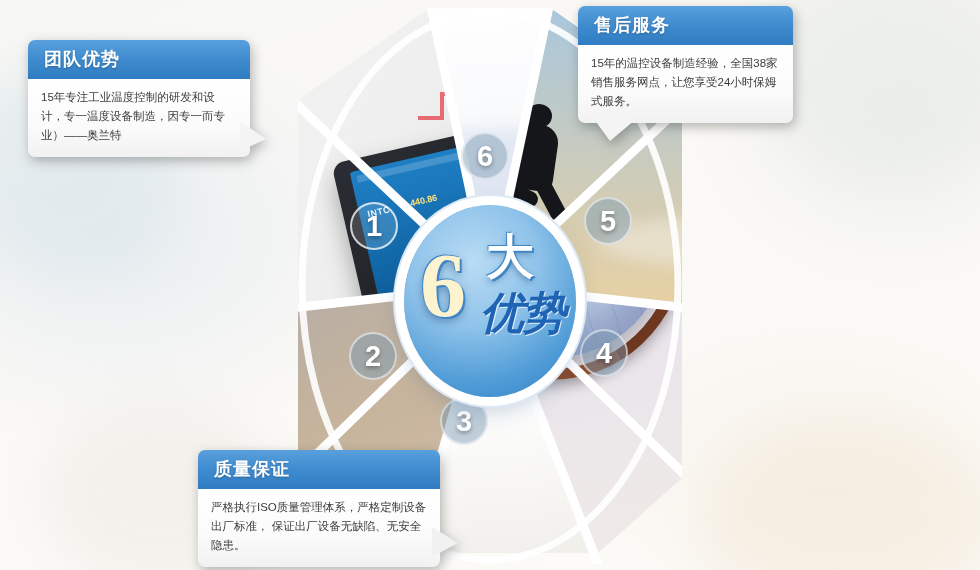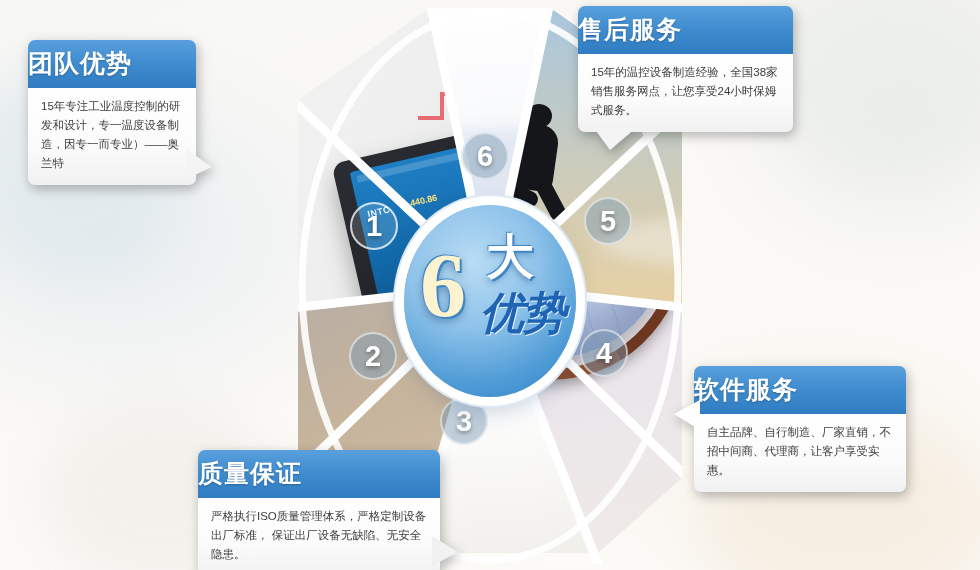--- a/index.html
+++ b/index.html
@@ -182,25 +182,25 @@
   }
   .badge.shade { background:rgba(120,150,175,.45); border-color:rgba(255,255,255,.55); }
   .b1 { left:350px; top:202px; }
   .b2 { left:349px; top:332px; }
   .b3 { left:440px; top:397px; }
   .b4 { left:580px; top:329px; }
   .b5 { left:584px; top:197px; }
   .b6 { left:461px; top:132px; }
 
   
-  .callout { position:absolute; width:168px; filter:drop-shadow(2px 4px 6px rgba(0,0,0,.28)); }
+  .callout { position:absolute; width:222px; filter:drop-shadow(2px 4px 6px rgba(0,0,0,.28)); }
   .callout .head {
     background:linear-gradient(180deg,#59a0dd 0%,#3f8ccf 48%,#2f7cc2 100%);
-    color:#ffffff; font-size:25px; font-weight:bold; letter-spacing:1px;
-    padding:7px 0 8px; border-radius:7px 7px 0 0;
+    color:#ffffff; font-size:18px; font-weight:bold; letter-spacing:1px;
+    padding:7px 16px 8px; border-radius:7px 7px 0 0;
     text-shadow:0 1px 2px rgba(0,0,0,.25);
   }
   .callout .body {
     background:linear-gradient(180deg,#ffffff 0%,#fbfbfb 60%,#f1f1f1 100%);
     color:#3c3c3c; font-size:11.5px; line-height:1.65;
     padding:9px 13px 12px; border-radius:0 0 7px 7px;
   }
   .tail { position:absolute; width:0; height:0; }
 
   
@@ -360,25 +360,20 @@
     <div class="tail"></div>
   </div>
 
   <div class="callout" id="co-after">
     <div class="head">售后服务</div>
     <div class="body">15年的温控设备制造经验，全国38家销售服务网点，让您享受24小时保姆式服务。</div>
     <div class="tail"></div>
   </div>
 
 
-  <div class="callout" id="co-soft">
-    <div class="head">软件服务</div>
-    <div class="body">自主品牌、自行制造、厂家直销，不招中间商、代理商，让客户享受实惠。</div>
-    <div class="tail"></div>
-  </div>
 
   <div class="callout" id="co-quality">
     <div class="head">质量保证</div>
     <div class="body">严格执行ISO质量管理体系，严格定制设备出厂标准，  保证出厂设备无缺陷、无安全隐患。</div>
     <div class="tail"></div>
   </div>
 
 
 </div>
 

